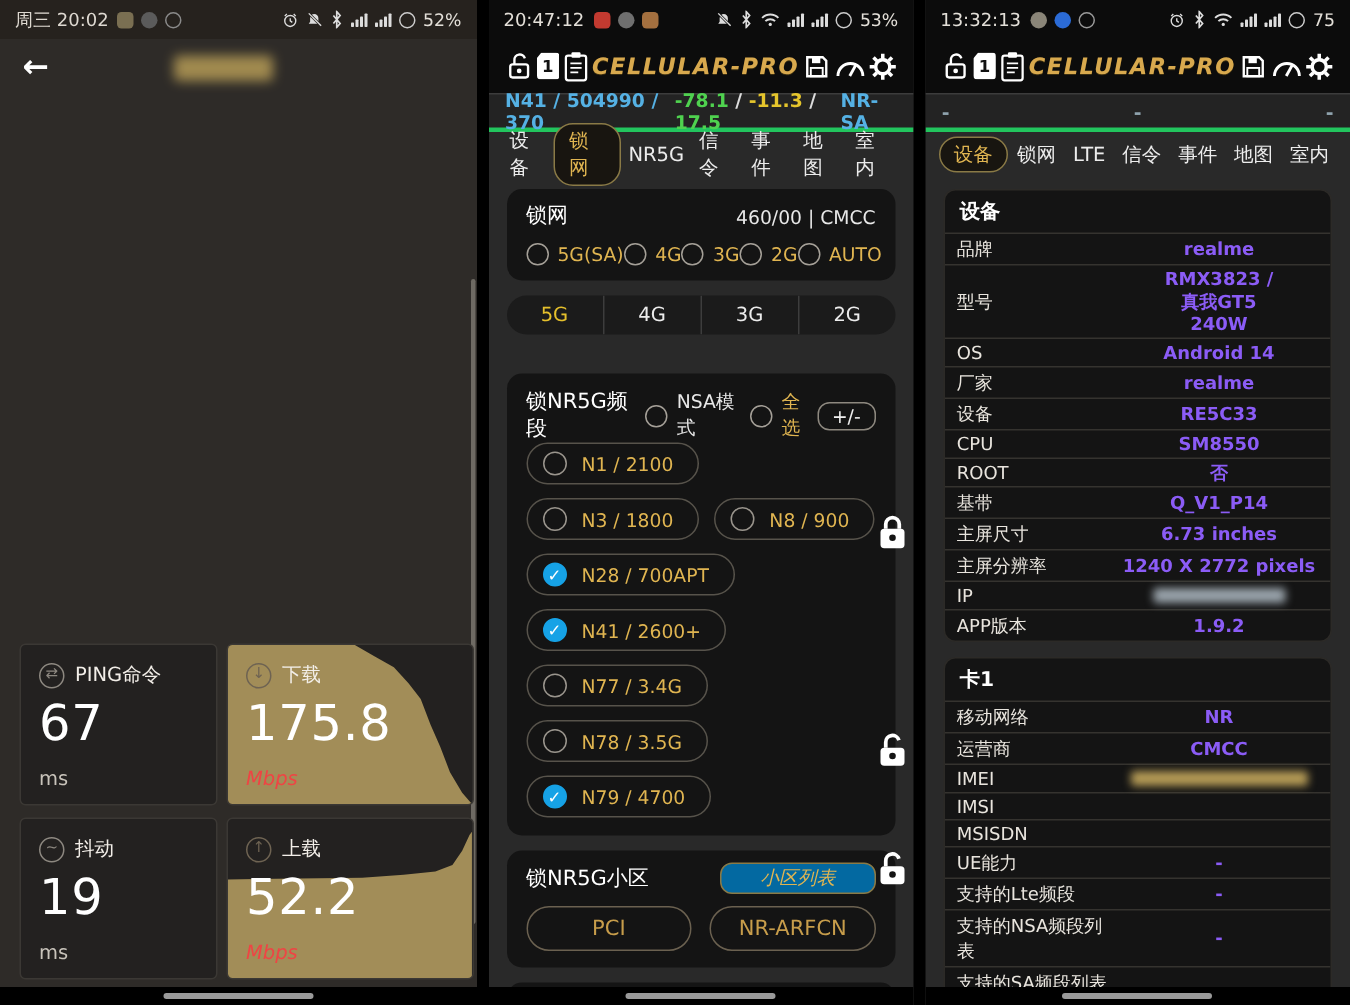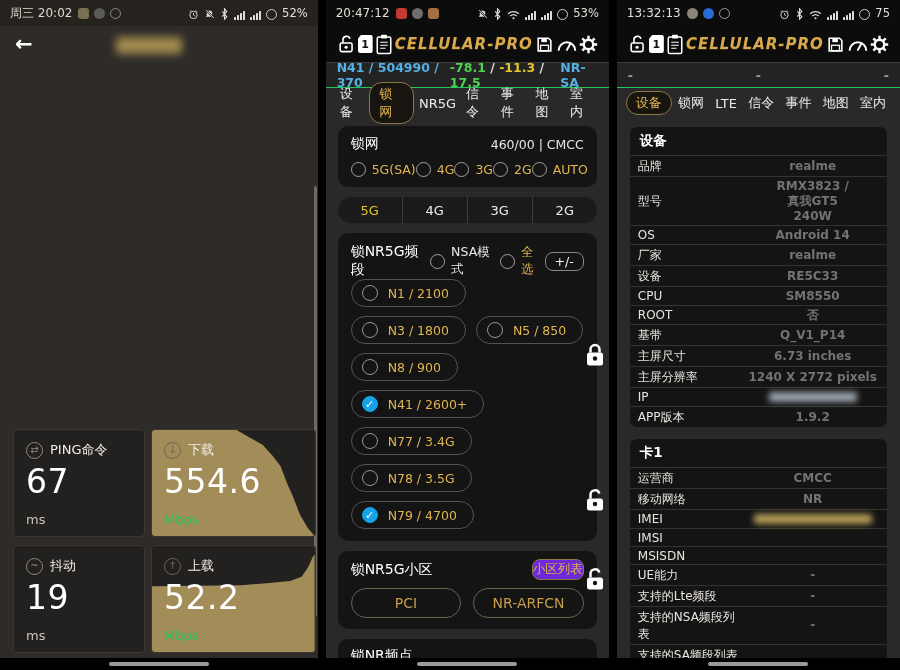--- a/index.html
+++ b/index.html
@@ -7,21 +7,21 @@
   body { background:#000; display:flex; font-family:"DejaVu Sans","Liberation Sans",sans-serif; }
   .panel { height:670px; position:relative; display:flex; flex-direction:column; overflow:hidden; }
   #panel-left  { width:332px; margin-right:8px; background:#2e2b28; }
   #panel-mid   { width:296px; margin-right:8px; background:#292929; }
   #panel-right { width:296px; background:#292929; }
 
   
   .statusbar { height:26px; display:flex; align-items:center; padding:0 10px; font-size:12px; color:#e3dfd8; flex:0 0 auto; }
   .statusbar .sp { flex:1; }
   .sicons { display:inline-flex; align-items:center; gap:5px; margin-left:6px; }
-  .ricons { display:inline-flex; align-items:flex-end; gap:5px; }
+  .ricons { display:inline-flex; align-items:center; gap:5px; }
   .mini { width:11px; height:11px; border-radius:3px; display:inline-block; }
   .mini.round { border-radius:50%; }
   .bars { display:inline-flex; align-items:flex-end; gap:1px; }
   .bars i { width:2px; background:#ddd; display:inline-block; border-radius:0.5px; }
   .bars i:nth-child(1){height:3px}.bars i:nth-child(2){height:5px}
   .bars i:nth-child(3){height:7px}.bars i:nth-child(4){height:9px}
   .ring { width:11px; height:11px; border:1.5px solid #ccc; border-radius:50%; display:inline-block; }
   .batt-txt { font-size:11.5px; color:#e3dfd8; }
 
   
@@ -35,70 +35,70 @@
   .l-card { height:108px; background:#232120; border:1px solid #3b3834; border-radius:4px; position:relative; padding:11px 12px 9px; overflow:hidden; }
   .l-card .fill { position:absolute; inset:0; background:#a28d58; }
   .fill-down { clip-path:polygon(0 0,52% 0,60% 7%,68% 14%,74% 24%,79% 34%,83% 50%,87% 64%,91% 80%,96% 93%,100% 100%,0 100%); }
   .fill-up   { clip-path:polygon(0 38%,55% 37%,72% 35%,85% 33%,92% 29%,96% 20%,99% 10%,100% 8%,100% 100%,0 100%); }
   .l-card-inner { position:relative; z-index:1; height:100%; display:flex; flex-direction:column; }
   .l-card-title { display:flex; align-items:center; gap:7px; font-size:13px; color:#f2eee8; }
   .card-ico { width:17px; height:17px; border:1.5px solid #8d8880; border-radius:50%; color:#8d8880; font-size:10px; line-height:14px; text-align:center; flex:0 0 auto; }
   .l-card.tinted .card-ico { border-color:#6e6352; color:#6e6352; }
   .l-card-value { font-size:33px; color:#fff; margin-top:3px; letter-spacing:0.5px; }
   .l-card-unit { margin-top:auto; font-size:13px; color:#c9c4bb; }
-  .l-card.tinted .l-card-unit { color:#22c55e; }
+  .l-card.tinted .l-card-unit { color:#ef4444;font-style:italic; }
   .footer { height:12px; background:#000; position:relative; flex:0 0 auto; }
   .home-pill { position:absolute; left:50%; top:4px; transform:translateX(-50%); width:100px; height:4px; border-radius:2px; background:#9a9a9a; }
 
   
   .cp-status { background:#0c0c0c; }
   .cp-appbar { height:36px; background:#0c0c0c; display:flex; align-items:center; justify-content:space-between; padding:0 11px; flex:0 0 auto; }
   .cp-logo { font-size:15px; font-weight:bold; font-style:italic; letter-spacing:1px; color:#d8a94e; text-shadow:0 1px 0 #3a2e10; white-space:nowrap; }
   .sim-ico { width:15px; height:18px; background:#fff; border-radius:2.5px; clip-path:polygon(0 22%,22% 0,100% 0,100% 100%,0 100%); display:flex; align-items:center; justify-content:center; font-size:11px; font-weight:bold; color:#111; }
-  .cp-info { height:26px; background:#232323; border-top:1px solid #3c3c3c; border-bottom:1px solid #22c55e; display:flex; align-items:center; justify-content:space-between; padding:0 11px; font-size:12.5px; font-weight:bold; flex:0 0 auto; }
+  .cp-info { height:26px; background:#232323; border-top:1px solid #3c3c3c; border-bottom:3px solid #22c55e; display:flex; align-items:center; justify-content:space-between; padding:0 11px; font-size:12.5px; font-weight:bold; flex:0 0 auto; }
   .t-blue { color:#55b1e4; } .t-green { color:#4fd24f; } .t-yellow { color:#e5c52c; } .t-white { color:#ddd; } .t-dash { color:#8fa3ae; }
   .cp-tabs { height:30px; display:flex; align-items:center; justify-content:space-between; padding:0 9px; flex:0 0 auto; }
   .tab { font-size:13px; color:#ececec; padding:2px 5px; }
   .tab.selected { color:#e0b551; border:1.5px solid #8a7a46; border-radius:13px; padding:2px 9px; background:#181510; }
 
   .card { background:#141414; border-radius:10px; margin:0 12px; flex:0 0 auto; }
   .card-title-row { display:flex; align-items:center; justify-content:space-between; }
   .card-title { color:#fff; font-size:14px; }
   .card-title-right { color:#e8e8e8; font-size:12.5px; }
 
   .radio { width:15px; height:15px; border:1.5px solid #a5a098; border-radius:50%; flex:0 0 auto; }
   .radio-item { display:inline-flex; align-items:center; gap:6px; }
   .radio-label { font-size:12.5px; color:#e0b551; }
   .radio-label.white { color:#e8e8e8; }
 
-  .seg { height:26px; margin:10px 12px 0; background:#1b1b1b; border-radius:14px; display:flex; flex:0 0 auto; overflow:hidden; }
+  .seg { height:26px; margin:10px 12px 16px; background:#1b1b1b; border-radius:14px; display:flex; flex:0 0 auto; overflow:hidden; }
   .seg-cell { flex:1; display:flex; align-items:center; justify-content:center; font-size:13px; color:#ececec; border-left:1px solid #3d3d3d; }
   .seg-cell:first-child { border-left:none; }
   .seg-cell.selected { color:#e5c02c; }
 
   .band-wrap { display:flex; flex-wrap:wrap; gap:9px 10px; }
   .band { display:inline-flex; align-items:center; gap:10px; height:28px; padding:0 16px 0 10px; border:1px solid #57534b; border-radius:16px; }
   .band .dot { width:16px; height:16px; border:1.5px solid #9a958d; border-radius:50%; position:relative; }
   .band.checked .dot { background:#16a2e6; border-color:#16a2e6; }
   .band.checked .dot::after { content:"✓"; position:absolute; inset:0; color:#fff; font-size:11px; font-weight:bold; display:flex; align-items:center; justify-content:center; }
   .band-label { font-size:12.5px; color:#e0b551; }
 
   .pm-btn { border:1.5px solid #8d887f; border-radius:8px; color:#f0f0f0; font-size:12.5px; padding:1px 9px; }
-  .chip-btn { border:1.5px solid #8a7a46; border-radius:8px; color:#e0b551; font-size:12.5px; padding:1px 0; background:#6d28d9; }
+  .chip-btn { border:1.5px solid #8a7a46; border-radius:8px; color:#e0b551; font-size:12.5px; padding:1px 26px; background:#0369a1;font-style:italic; }
 
   .pill-input { height:30px; border:1px solid #6b6150; border-radius:16px; display:flex; align-items:center; justify-content:center; color:#c79d4b; font-size:14px; flex:1; }
 
   .side-lock { position:absolute; right:2px; z-index:5; }
 
   
   .tbl { background:#141414; border-radius:8px; margin:0 12px; overflow:hidden; flex:0 0 auto; border:1px solid #2c2a27; }
   .tbl-header { padding:5px 10px; font-size:13.5px; font-weight:bold; color:#fff; }
   .trow { display:flex; align-items:center; border-top:1px solid #35332f; padding:1.5px 8px; min-height:18px; }
   .trow .tl { font-size:12px; color:#e9e5de; flex:0 0 45%; }
-  .trow .tv { flex:1; text-align:center; font-size:12px; font-weight:bold; color:#737373; line-height:15px; }
+  .trow .tv { flex:1; text-align:center; font-size:12px; font-weight:bold; color:#8b5cf6; line-height:15px; }
   .redact { display:inline-block; border-radius:2px; filter:blur(3px); vertical-align:middle; }
   .redact.gray { background:#9aa4ac; width:88px; height:10px; }
   .redact.gold { background:#b59b56; width:118px; height:10px; }
 </style>
 </head>
 <body>
 
 <div class="panel" id="panel-left">
   <div class="statusbar">
     <span>周三 20:02</span>
@@ -159,21 +159,21 @@
         <div class="l-card-unit">ms</div>
       </div>
     </div>
     <div class="l-card tinted">
       <div class="fill fill-down"></div>
       <div class="l-card-inner">
         <div class="l-card-title">
           <span class="card-ico">↓</span>
           <span>下载</span>
         </div>
-        <div class="l-card-value">554.6</div>
+        <div class="l-card-value">175.8</div>
         <div class="l-card-unit">Mbps</div>
       </div>
     </div>
     <div class="l-card">
       <div class="l-card-inner">
         <div class="l-card-title">
           <span class="card-ico">~</span>
           <span>抖动</span>
         </div>
         <div class="l-card-value">19</div>
@@ -339,25 +339,25 @@
       <span class="band">
           <span class="dot"></span>
           <span class="band-label">N1 / 2100</span>
         </span>
       <span class="band">
           <span class="dot"></span>
           <span class="band-label">N3 / 1800</span>
         </span>
       <span class="band">
           <span class="dot"></span>
-          <span class="band-label">N5 / 850</span>
-        </span>
-      <span class="band">
-          <span class="dot"></span>
           <span class="band-label">N8 / 900</span>
+        </span>
+      <span class="band checked">
+          <span class="dot"></span>
+          <span class="band-label">N28 / 700APT</span>
         </span>
       <span class="band checked">
           <span class="dot"></span>
           <span class="band-label">N41 / 2600+</span>
         </span>
       <span class="band">
           <span class="dot"></span>
           <span class="band-label">N77 / 3.4G</span>
         </span>
       <span class="band">
@@ -545,28 +545,28 @@
       </div>
     <div class="trow">
         <span class="tl">APP版本</span>
         <span class="tv">1.9.2</span>
       </div>
   </div>
 
   <div class="tbl" style="margin-top:10px;">
     <div class="tbl-header">卡1</div>
     <div class="trow">
+        <span class="tl">移动网络</span>
+        <span class="tv">NR</span>
+      </div>
+    <div class="trow">
         <span class="tl">运营商</span>
         <span class="tv">CMCC</span>
       </div>
     <div class="trow">
-        <span class="tl">移动网络</span>
-        <span class="tv">NR</span>
-      </div>
-    <div class="trow">
         <span class="tl">IMEI</span>
         <span class="tv"><span class="redact gold"></span></span>
       </div>
     <div class="trow">
         <span class="tl">IMSI</span>
         <span class="tv"></span>
       </div>
     <div class="trow">
         <span class="tl">MSISDN</span>
         <span class="tv"></span>

